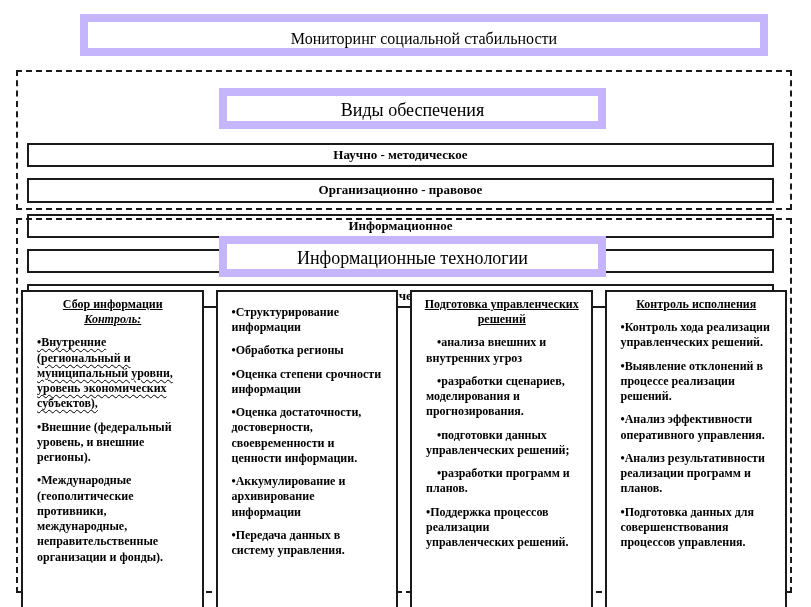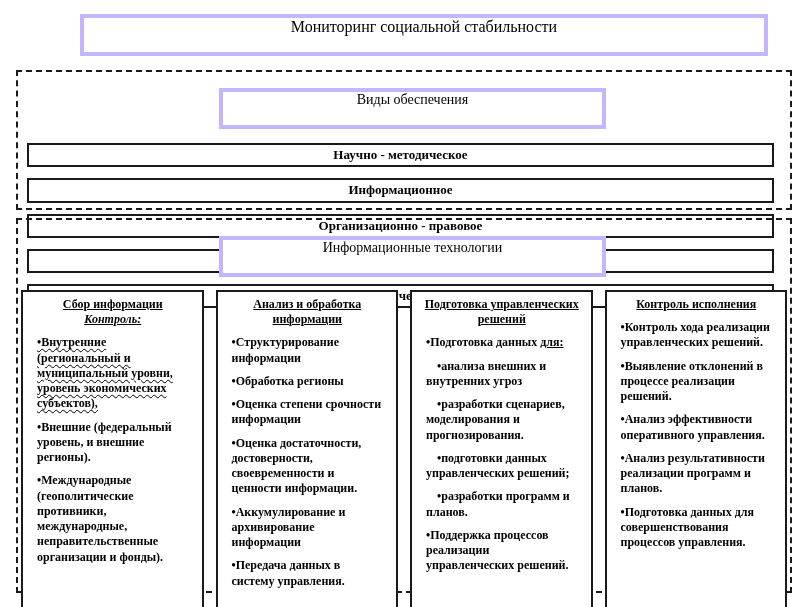--- a/index.html
+++ b/index.html
@@ -6,37 +6,37 @@
   .page {
     position: relative;
     width: 811px; height: 607px;
     background: #ffffff;
     font-family: "Liberation Serif", "DejaVu Serif", serif;
     color: #000;
     overflow: hidden;
   }
   .box {
     position: absolute;
-    border: 4px solid #c4b5fd;
+    border: 8px solid #c4b5fd;
     background: #fff;
     display: flex;
-    align-items: flex-start;
+    align-items: flex-end;
     justify-content: center;
     text-align: center;
     box-sizing: border-box;
   }
   .title-box { left: 80px; top: 14px; width: 688px; height: 42px; font-size: 16px; }
   .dashed {
     position: absolute;
     border: 2px dashed #1a1a1a;
     box-sizing: border-box;
   }
   .s1 { left: 16px; top: 70px; width: 776px; height: 140px; }
   .s2 { left: 16px; top: 218px; width: 776px; height: 375px; }
-  .header-box { left: 201px; top: 16px; width: 387px; height: 41px; font-size: 14px; }
+  .header-box { left: 201px; top: 16px; width: 387px; height: 41px; font-size: 18px; }
   .row5 {
     position: absolute; left: 9px; right: 16px; top: 71px; height: 53px;
     display: flex; gap: 11px; flex-direction: column;
   }
   .small-box {
     flex: 1;
     border: 2px solid #1a1a1a;
     background: #fff;
     display: flex; align-items: center; justify-content: center;
     text-align: center;
@@ -76,22 +76,22 @@
   <div class="box title-box">
     <span>Мониторинг социальной стабильности</span>
   </div>
 
   <div class="dashed s1">
     <div class="box header-box">
       <span>Виды обеспечения</span>
     </div>
     <div class="row5">
         <div class="small-box">Научно - методическое</div>
+        <div class="small-box">Организационно - правовое</div>
         <div class="small-box">Информационное</div>
-        <div class="small-box">Организационно - правовое</div>
         <div class="small-box">Программное</div>
         <div class="small-box">Техническое</div>
       </div>
   </div>
 
   <div class="dashed s2">
     <div class="box header-box">
       <span>Информационные технологии</span>
     </div>
 
@@ -101,35 +101,33 @@
         <div class="col-title">Сбор информации</div>
         <div class="col-subtitle">Контроль:</div>
         <div>
             <div class="li wavy">•Внутренние (региональный и муниципальный уровни, уровень экономических субъектов),</div>
             <div class="li">•Внешние (федеральный уровень, и внешние регионы).</div>
             <div class="li">•Международные (геополитические противники, международные, неправительственные организации и фонды).</div>
           </div>
       </div>
 
       <div class="col">
-        <div class="col-title">Анализ и обработка информации</div>
         <div>
             <div class="li">•Структурирование информации</div>
             <div class="li">•Обработка регионы</div>
             <div class="li">•Оценка степени срочности информации</div>
             <div class="li">•Оценка достаточности, достоверности, своевременности и ценности информации.</div>
             <div class="li">•Аккумулирование и архивирование информации</div>
             <div class="li">•Передача данных в систему управления.</div>
           </div>
       </div>
 
       <div class="col">
         <div class="col-title">Подготовка управленческих решений</div>
         <div>
-            <div class="li"><span>•Подготовка данных </span><span class="u">для:</span></div>
             <div class="li indent">•анализа внешних и внутренних угроз</div>
             <div class="li indent">•разработки сценариев, моделирования и прогнозирования.</div>
             <div class="li indent">•подготовки данных управленческих решений;</div>
             <div class="li indent">•разработки программ и планов.</div>
             <div class="li">•Поддержка процессов реализации управленческих решений.</div>
           </div>
       </div>
 
       <div class="col">
         <div class="col-title">Контроль исполнения</div>

